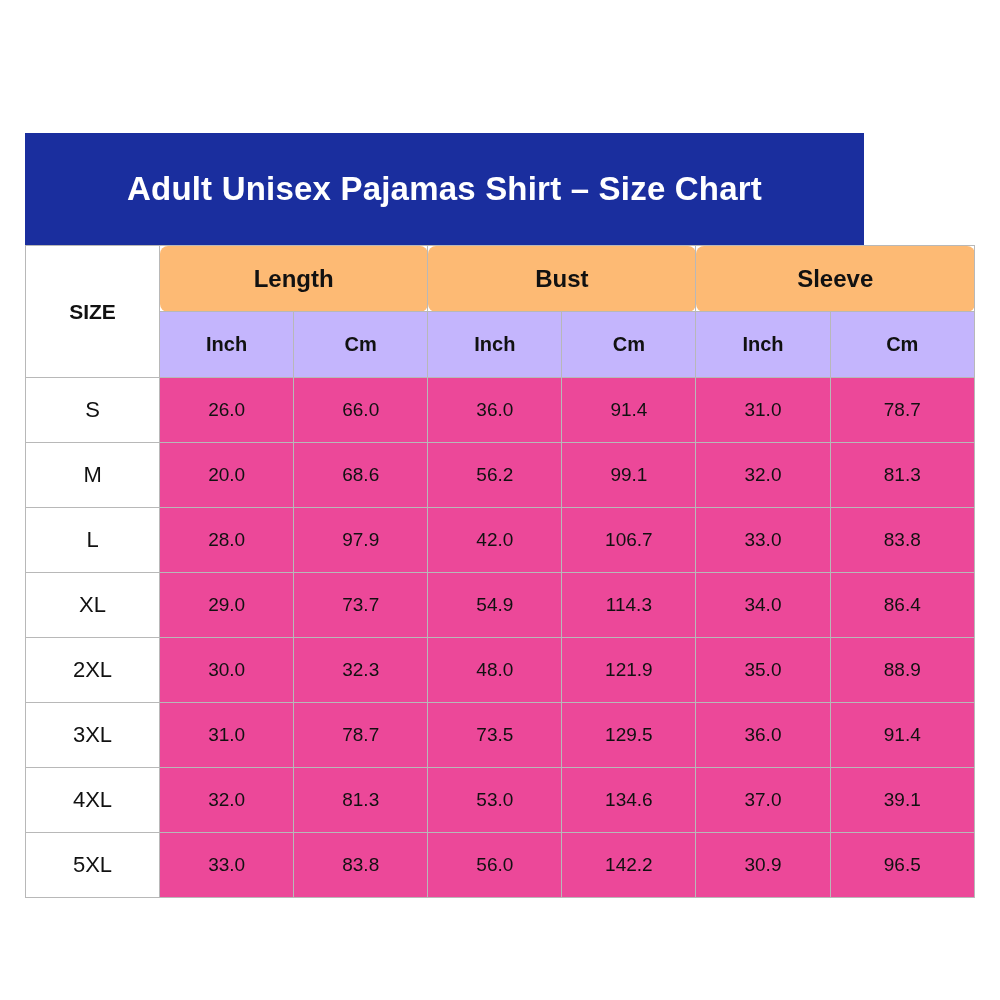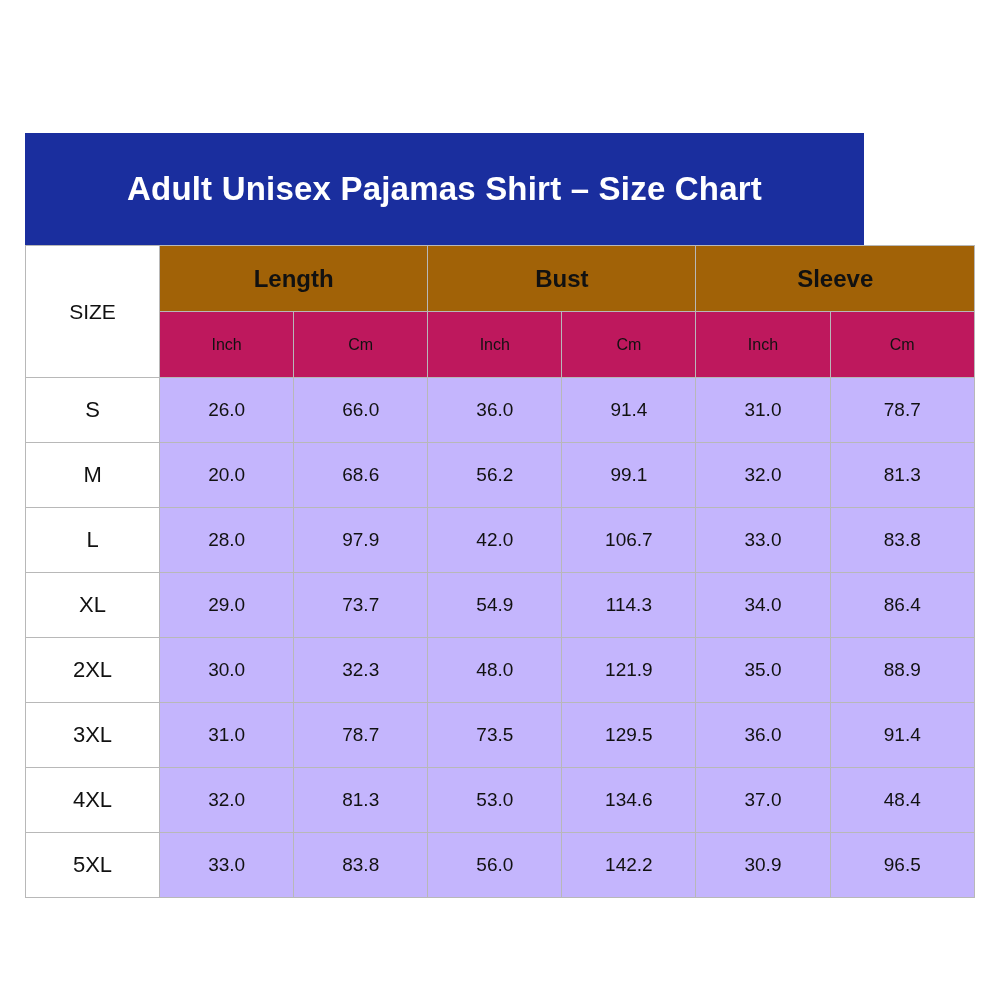--- a/index.html
+++ b/index.html
@@ -45,47 +45,48 @@
   }
   table.size-chart th,
   table.size-chart td {
     border: 1px solid #b8b8b8;
     text-align: center;
     color: #111111;
   }
   th.size-head {
     background: #ffffff;
     font-size: 21px;
-    font-weight: normal;
+    font-weight: bold;
     height: 126px;
     width: 130px;
   }
   th.group-head {
-    background: #a16207;
+    background: #fdba74;
     font-size: 24px;
     font-weight: bold;
     height: 63px;
+    border-radius: 8px;
   }
   th.unit-head {
-    background: #be185d;
-    font-size: 16px;
-    font-weight: normal;
+    background: #c4b5fd;
+    font-size: 20px;
+    font-weight: bold;
     height: 63px;
   }
   td.size-cell {
     font-size: 22px;
     font-weight: normal;
     height: 62px;
     background: #ffffff;
   }
   td.val-cell {
     font-size: 19px;
     font-weight: normal;
     height: 62px;
-    background: #c4b5fd;
+    background: #ec4899;
   }
 </style>
 </head>
 <body>
 
 <div id="stage">
   <div class="chart-wrap">
 
     <div class="title-bar">
       <div class="title">Adult Unisex Pajamas Shirt – Size Chart</div>
@@ -172,21 +173,21 @@
           <td class="val-cell">36.0</td>
           <td class="val-cell">91.4</td>
         </tr>
         <tr>
           <td class="size-cell">4XL</td>
           <td class="val-cell">32.0</td>
           <td class="val-cell">81.3</td>
           <td class="val-cell">53.0</td>
           <td class="val-cell">134.6</td>
           <td class="val-cell">37.0</td>
-          <td class="val-cell">48.4</td>
+          <td class="val-cell">39.1</td>
         </tr>
         <tr>
           <td class="size-cell">5XL</td>
           <td class="val-cell">33.0</td>
           <td class="val-cell">83.8</td>
           <td class="val-cell">56.0</td>
           <td class="val-cell">142.2</td>
           <td class="val-cell">30.9</td>
           <td class="val-cell">96.5</td>
         </tr>

